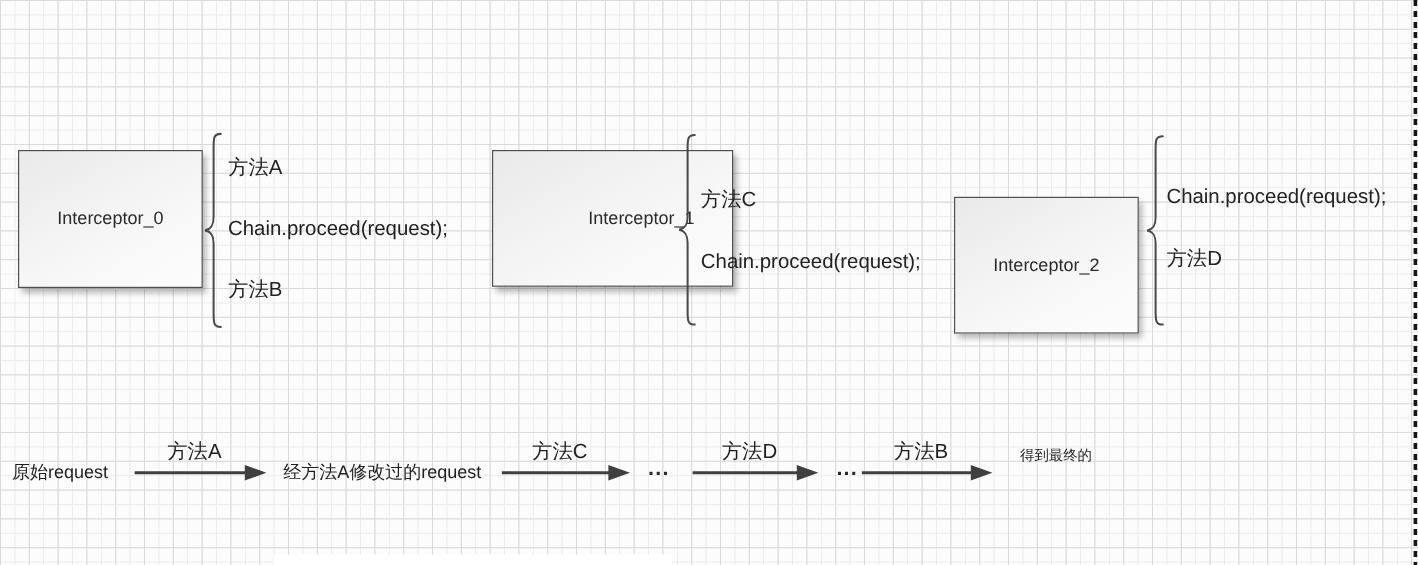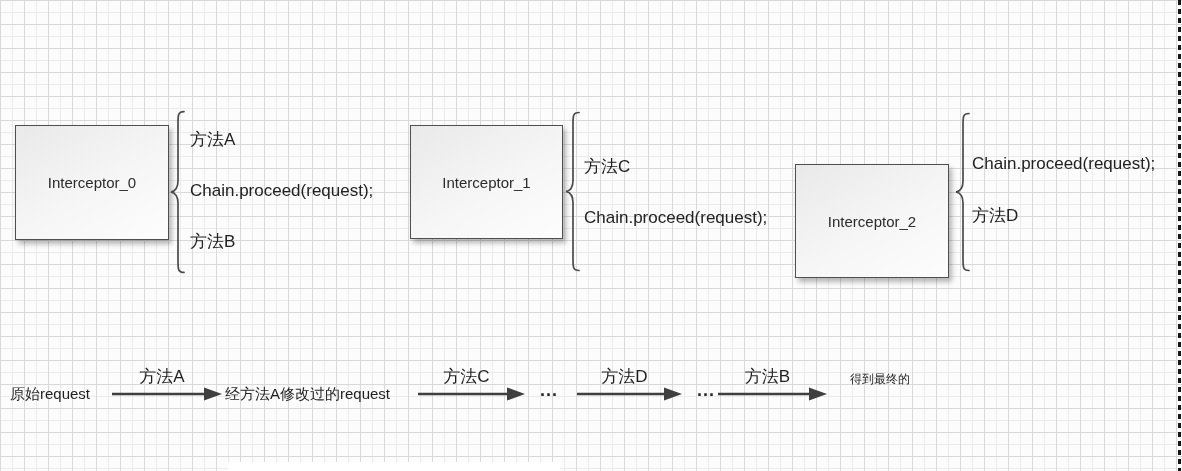--- a/index.html
+++ b/index.html
@@ -103,21 +103,21 @@
   <div class="box" style="left:15px; top:125px; width:152px; height:113px;">
     <span>Interceptor_0</span>
   </div>
   <svg class="brace" style="left:170px; top:110px;" width="16" height="164" viewBox="0 0 16 160" preserveAspectRatio="none">
     <path d="M 14 1.5 C 8 1.5, 8 5, 8 13 L 8 69 C 8 76, 6 79, 1 80 C 6 81, 8 84, 8 91 L 8 147 C 8 155, 8 158.5, 14 158.5"></path>
   </svg>
   <div class="brace-item" style="left:190px; top:129px;">方法A</div>
   <div class="brace-item" style="left:190px; top:180px;">Chain.proceed(request);</div>
   <div class="brace-item" style="left:190px; top:231px;">方法B</div>
 
-  <div class="box" style="left:410px; top:125px; width:151px; height:112px;">
+  <div class="box" style="left:410px; top:125px; width:151px; height:112px;padding-left:48px;">
     <span>Interceptor_1</span>
   </div>
   <svg class="brace" style="left:565px; top:111px;" width="16" height="161" viewBox="0 0 16 160" preserveAspectRatio="none">
     <path d="M 14 1.5 C 8 1.5, 8 5, 8 13 L 8 69 C 8 76, 6 79, 1 80 C 6 81, 8 84, 8 91 L 8 147 C 8 155, 8 158.5, 14 158.5"></path>
   </svg>
   <div class="brace-item" style="left:584px; top:156px;">方法C</div>
   <div class="brace-item" style="left:584px; top:207px;">Chain.proceed(request);</div>
 
   <div class="box" style="left:795px; top:126px; width:152px; height:112px;margin-top:38px;">
     <span>Interceptor_2</span>
@@ -129,21 +129,21 @@
   <div class="brace-item" style="left:972px; top:205px;">方法D</div>
 
   <div class="flow-label" style="left:10px; top:385px;">原始request</div>
 
   <div class="arrow-label" style="left:107px; top:367px; width:110px;">方法A</div>
   <svg class="arrow" style="left:112px; top:386px;" width="110" height="16">
     <line x1="0" y1="8" x2="93" y2="8"></line>
     <polygon points="92,1.5 110,8 92,14.5"></polygon>
   </svg>
 
-  <div class="flow-label" style="left:225px; top:385px;">经方法A修改过的request</div>
+  <div class="flow-label" style="left:236px; top:385px;">经方法A修改过的request</div>
 
   <div class="arrow-label" style="left:413px; top:367px; width:107px;">方法C</div>
   <svg class="arrow" style="left:418px; top:386px;" width="107" height="16">
     <line x1="0" y1="8" x2="90" y2="8"></line>
     <polygon points="89,1.5 107,8 89,14.5"></polygon>
   </svg>
 
   <div class="ellipsis" style="left:540px; top:380px;">...</div>
 
   <div class="arrow-label" style="left:572px; top:367px; width:105px;">方法D</div>

